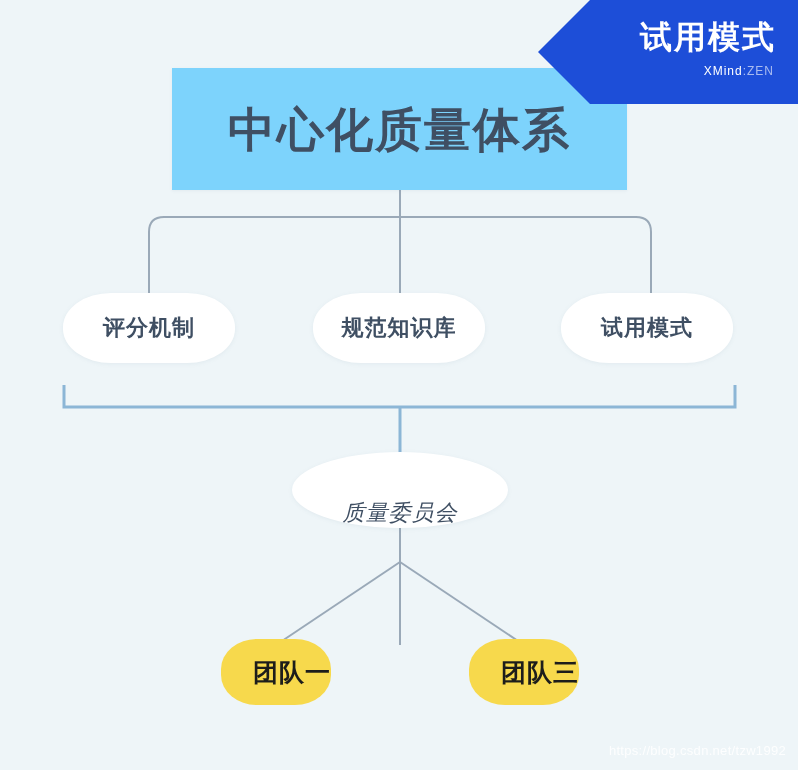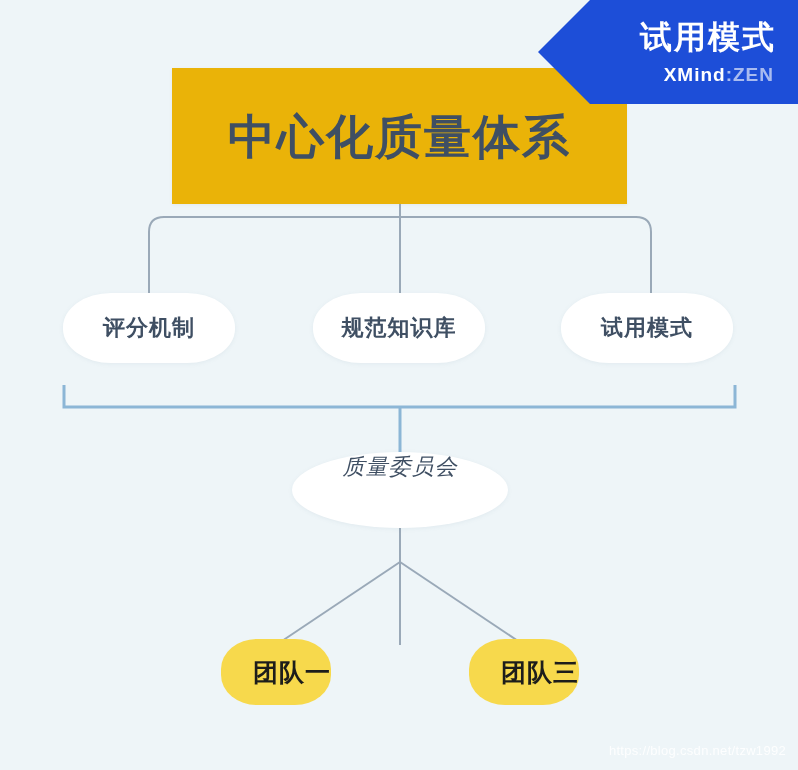--- a/index.html
+++ b/index.html
@@ -28,22 +28,22 @@
     width: 798px;
     height: 770px;
   }
 
   
   .root-node {
     position: absolute;
     left: 172px;
     top: 68px;
     width: 455px;
-    height: 136px;
-    background: #eab308;
+    height: 122px;
+    background: #7dd3fc;
     display: flex;
     align-items: center;
     justify-content: center;
     box-shadow: 0 1px 3px rgba(120,150,170,0.10);
   }
   .root-node .label {
     font-size: 47px;
     font-weight: bold;
     color: #3f4f63;
     letter-spacing: 2px;
@@ -75,21 +75,21 @@
   
   .committee-node {
     position: absolute;
     left: 292px;
     top: 452px;
     width: 216px;
     height: 76px;
     background: #ffffff;
     border-radius: 50%;
     display: flex;
-    align-items: flex-start;
+    align-items: flex-end;
     justify-content: center;
     box-shadow: 0 1px 4px rgba(120,150,170,0.10);
   }
   .committee-node .label {
     font-size: 22px;
     font-style: italic;
     color: #3f4f63;
     letter-spacing: 1px;
   }
 
@@ -131,22 +131,22 @@
     top: 16px;
     font-size: 32px;
     font-weight: bold;
     letter-spacing: 2px;
     white-space: nowrap;
   }
   .trial-banner .trial-brand {
     position: absolute;
     right: 24px;
     top: 64px;
-    font-size: 19px;
-    font-weight: bold;
+    font-size: 12px;
+    font-weight: normal;
     letter-spacing: 1px;
     white-space: nowrap;
   }
   .trial-banner .trial-brand .zen {
     color: rgba(255,255,255,0.62);
   }
 
   
   .watermark {
     position: absolute;

